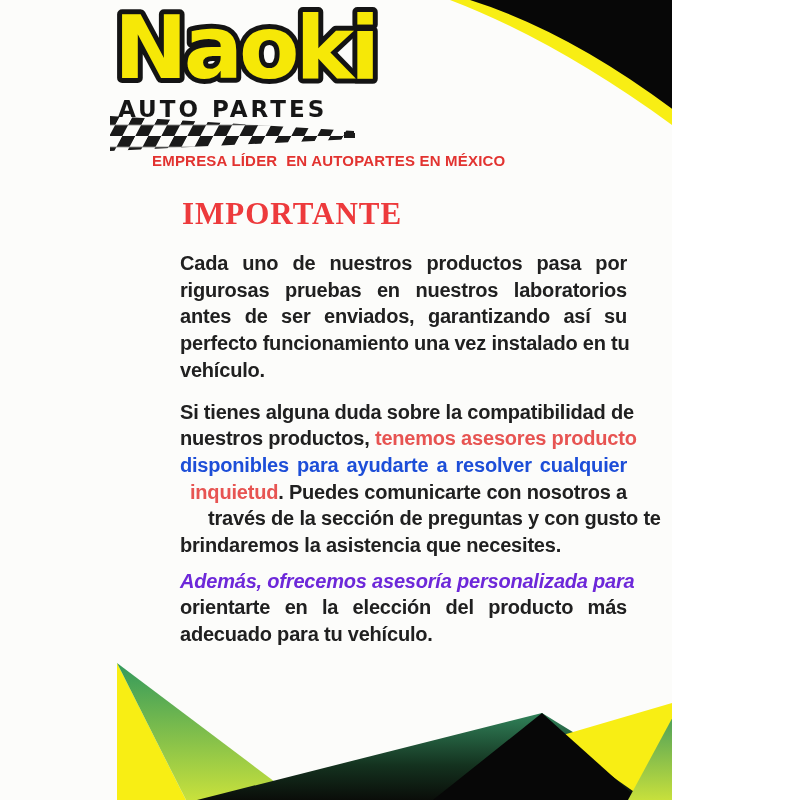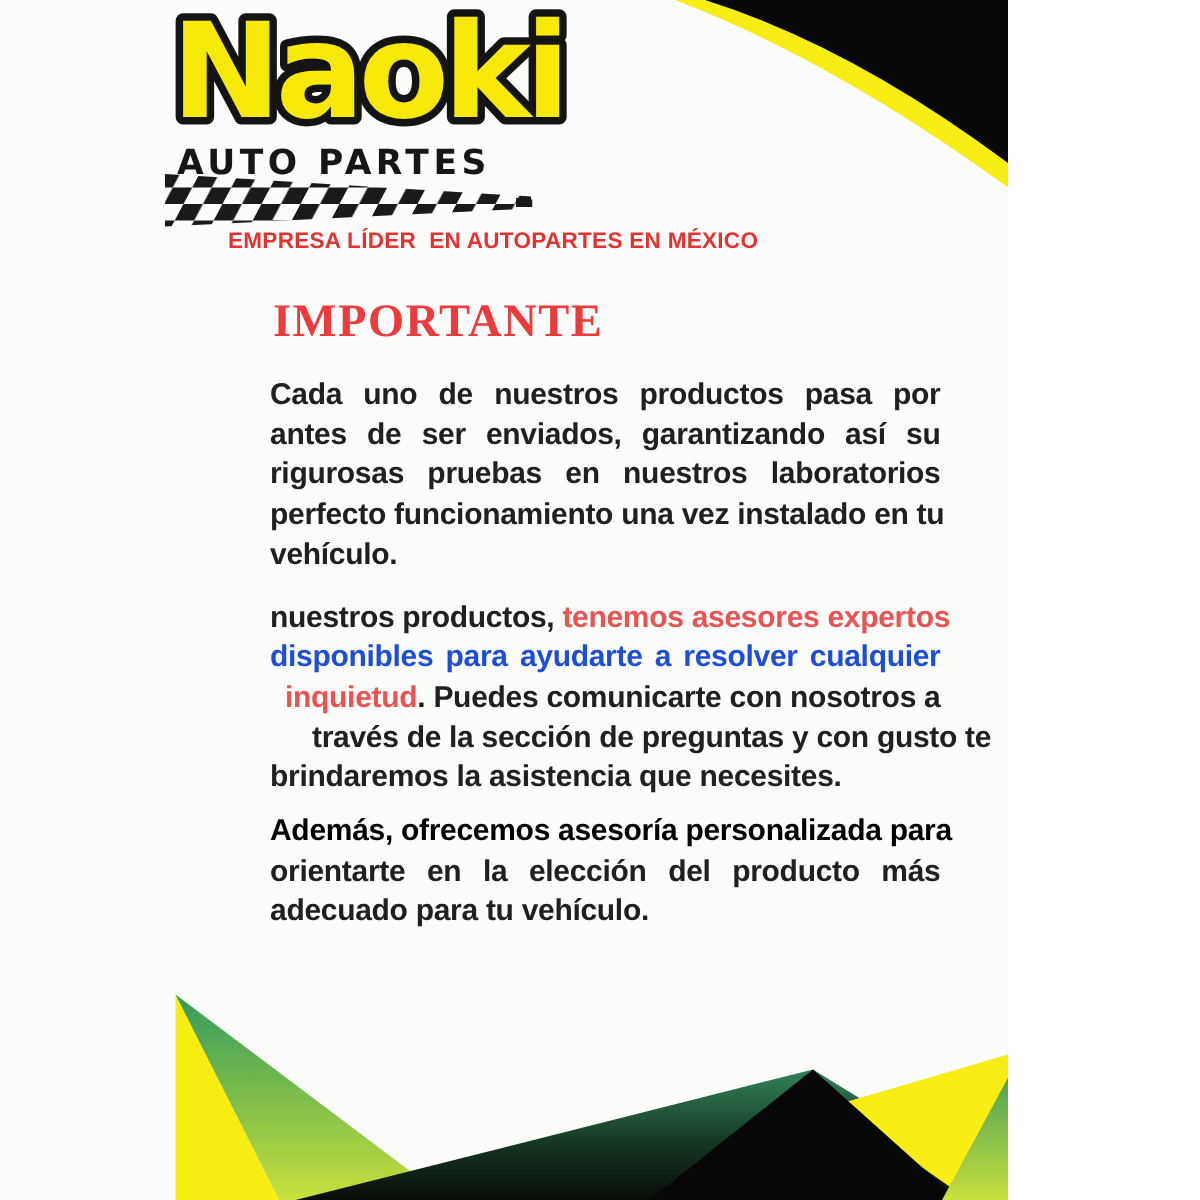--- a/index.html
+++ b/index.html
@@ -93,32 +93,33 @@
       <polygon points="236,18 247,19 247,24 236,24" fill="#1a1a1a"></polygon>
     </svg>
     <div class="tagline" style="color: rgb(226, 51, 48);">EMPRESA LÍDER  EN AUTOPARTES EN MÉXICO</div>
   </div>
 
   <div class="heading" style="color: rgb(237, 58, 60);">IMPORTANTE</div>
 
   <div class="bodytext" id="paras">
       <div class="para">
         <div class="line"><span style="color: rgb(32, 32, 32);">Cada uno de nuestros productos pasa por</span></div>
+        <div class="line"><span style="color: rgb(32, 32, 32);">rigurosas pruebas en nuestros laboratorios</span></div>
         <div class="line"><span style="color: rgb(32, 32, 32);">antes de ser enviados, garantizando así su</span></div>
-        <div class="line"><span style="color: rgb(32, 32, 32);">rigurosas pruebas en nuestros laboratorios</span></div>
         <div class="line"><span style="color: rgb(32, 32, 32);">perfecto funcionamiento una vez instalado en tu</span></div>
         <div class="line noj"><span style="color: rgb(32, 32, 32);">vehículo.</span></div>
       </div>
       <div class="para">
-        <div class="line"><span style="color: rgb(32, 32, 32);">nuestros productos, </span><span style="color: rgb(231, 84, 82);">tenemos asesores expertos</span></div>
+        <div class="line"><span style="color: rgb(32, 32, 32);">Si tienes alguna duda sobre la compatibilidad de</span></div>
+        <div class="line"><span style="color: rgb(32, 32, 32);">nuestros productos, </span><span style="color: rgb(231, 84, 82);">tenemos asesores producto</span></div>
         <div class="line"><span style="color: #1d4ed8;">disponibles para ayudarte a resolver cualquier</span></div>
         <div class="line"><span style="color: rgb(231, 84, 82); margin-left: 10px;">inquietud</span><span style="color: rgb(32, 32, 32);">. Puedes comunicarte con nosotros a</span></div>
         <div class="line"><span style="color: rgb(32, 32, 32); margin-left: 28px;">través de la sección de preguntas y con gusto te</span></div>
         <div class="line noj"><span style="color: rgb(32, 32, 32);">brindaremos la asistencia que necesites.</span></div>
       </div>
       <div class="para">
-        <div class="line"><span style="color: #000000;">Además, ofrecemos asesoría personalizada para</span></div>
+        <div class="line"><span style="color: #6d28d9; font-style: italic;">Además, ofrecemos asesoría personalizada para</span></div>
         <div class="line"><span style="color: rgb(32, 32, 32);">orientarte en la elección del producto más</span></div>
         <div class="line noj"><span style="color: rgb(32, 32, 32);">adecuado para tu vehículo.</span></div>
       </div>
     </div>
 
 </div>
 
 </body></html>

